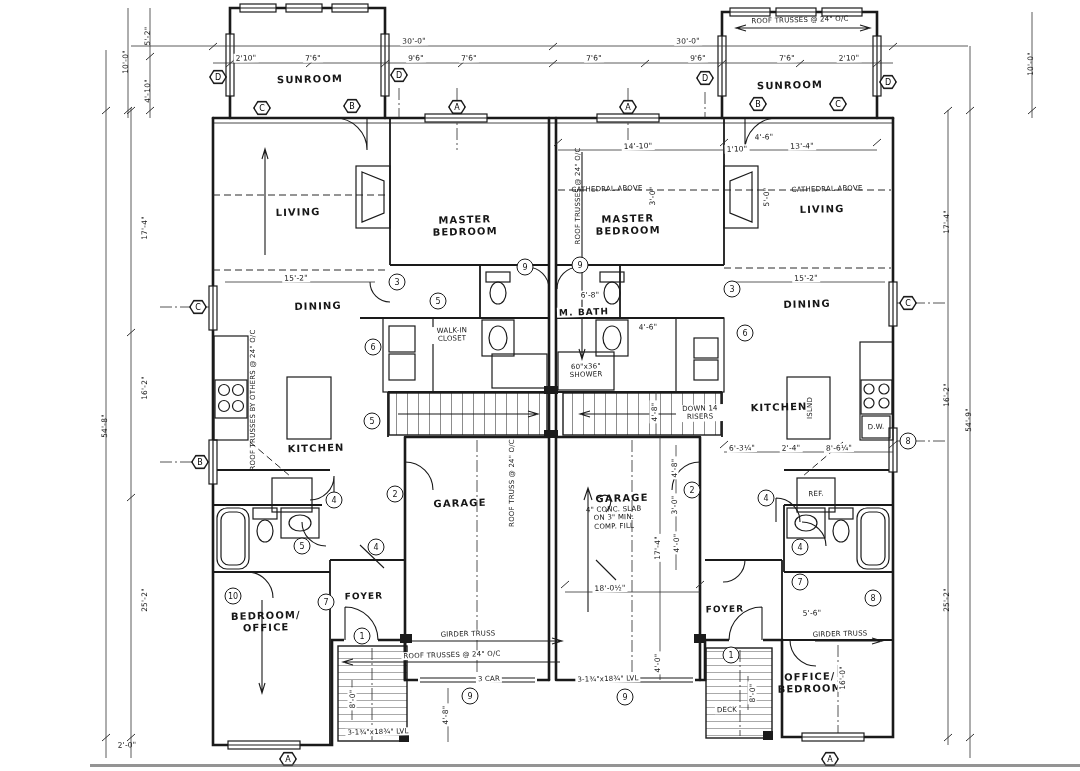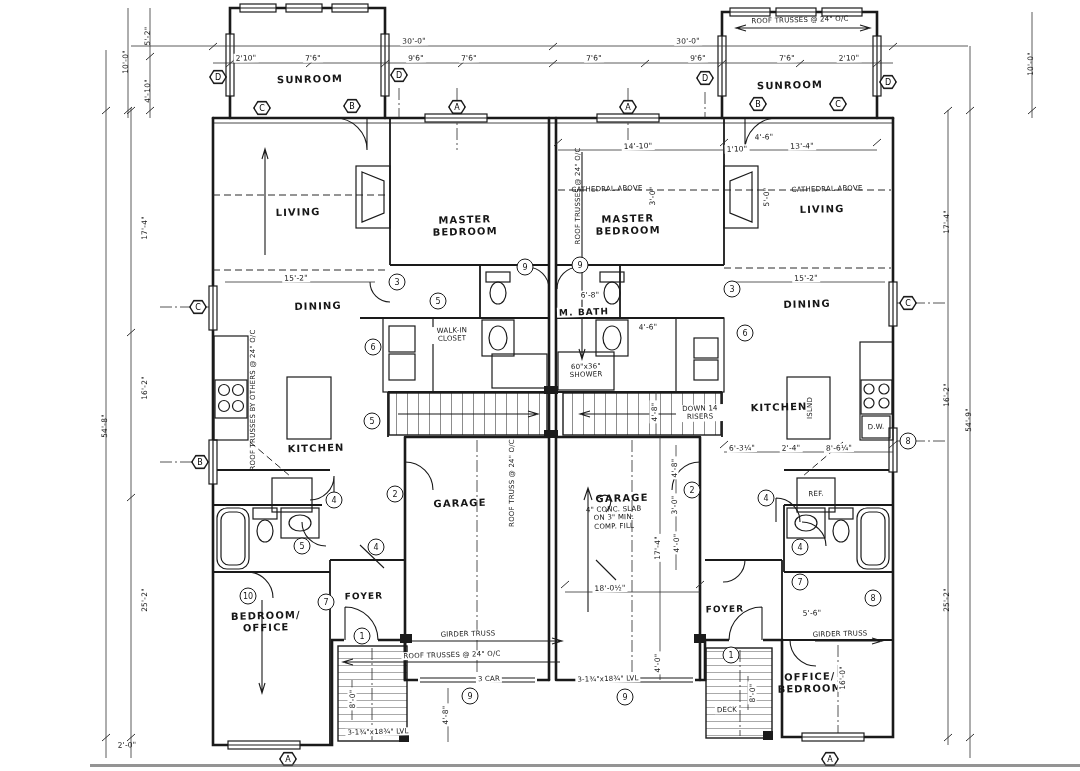--- a/index.html
+++ b/index.html
@@ -416,16 +416,16 @@
 <span class="ck" style="left:373px;top:347px">6</span>
 <span class="ck" style="left:745px;top:333px">6</span>
 <span class="ck" style="left:326px;top:602px">7</span>
 <span class="ck" style="left:800px;top:582px">7</span>
 <span class="ck" style="left:908px;top:441px">8</span>
 <span class="ck" style="left:873px;top:598px">8</span>
 <span class="ck" style="left:525px;top:267px">9</span>
 <span class="ck" style="left:580px;top:265px">9</span>
 <span class="ck" style="left:470px;top:696px">9</span>
 <span class="ck" style="left:625px;top:697px">9</span>
-<span class="ck" style="left:248px;top:596px">10</span>
+<span class="ck" style="left:233px;top:596px">10</span>
 
 <div class="scanline"></div>
 </div>
 
 </body></html>

